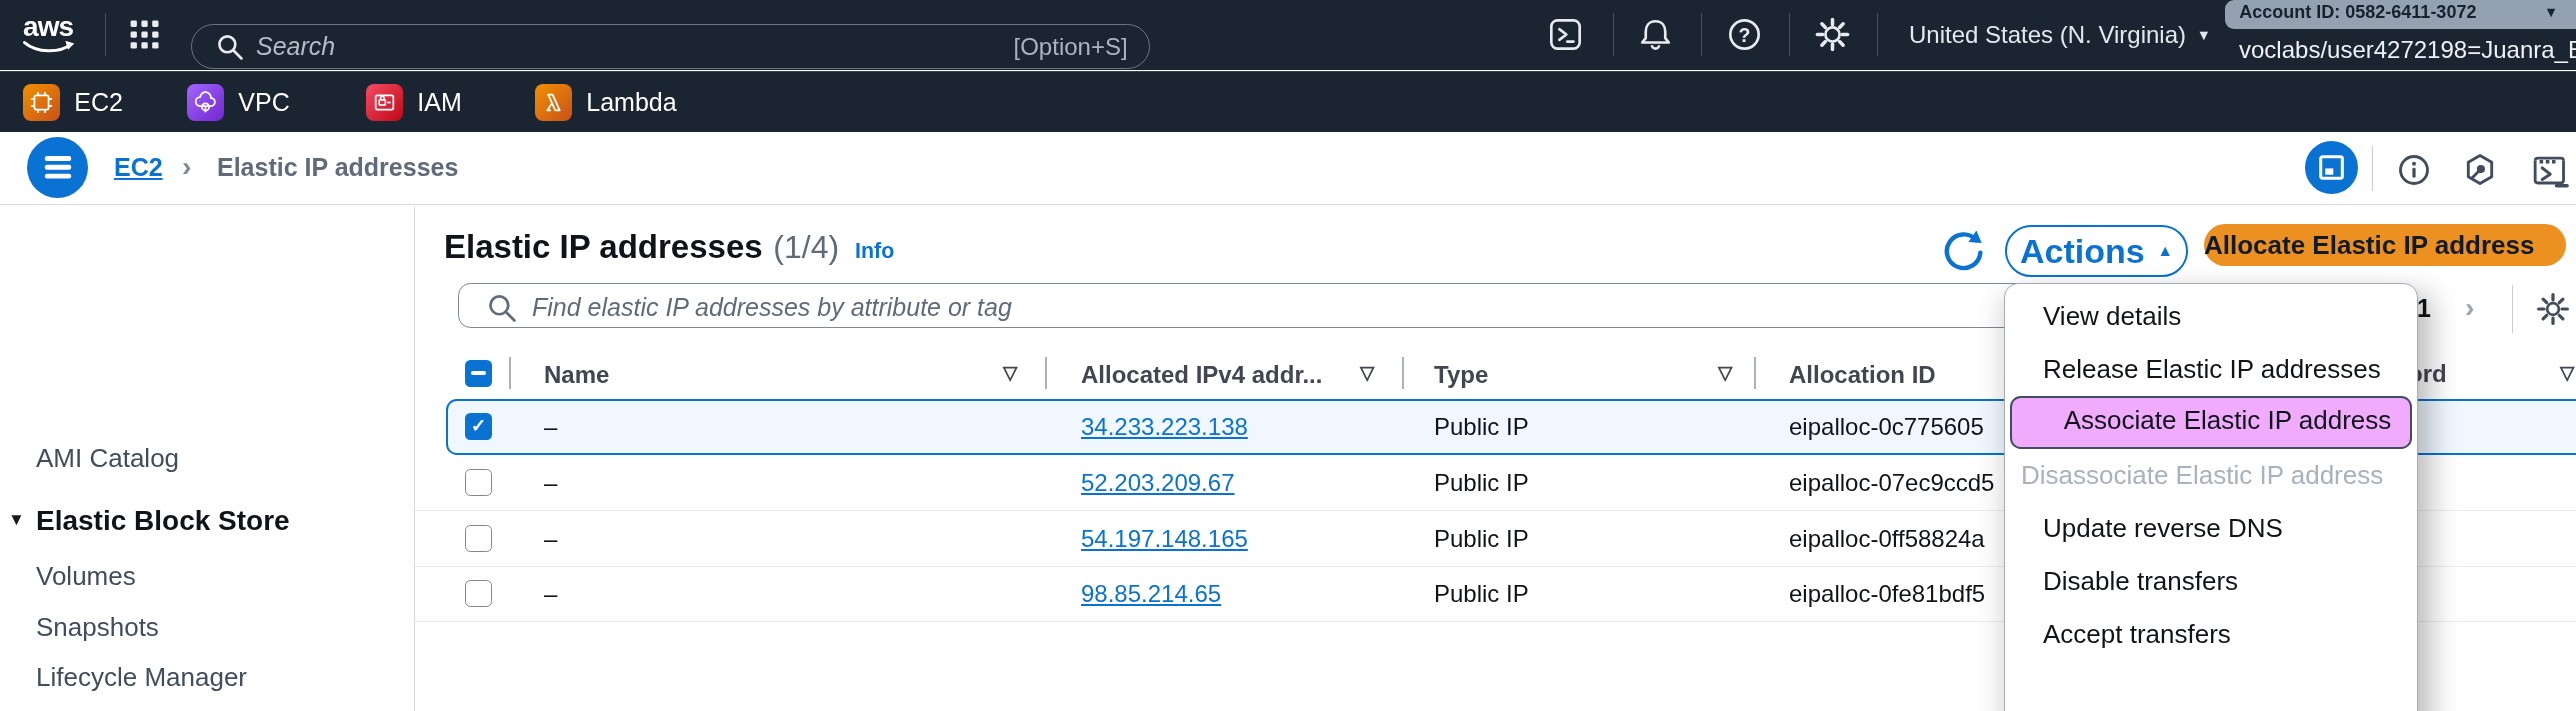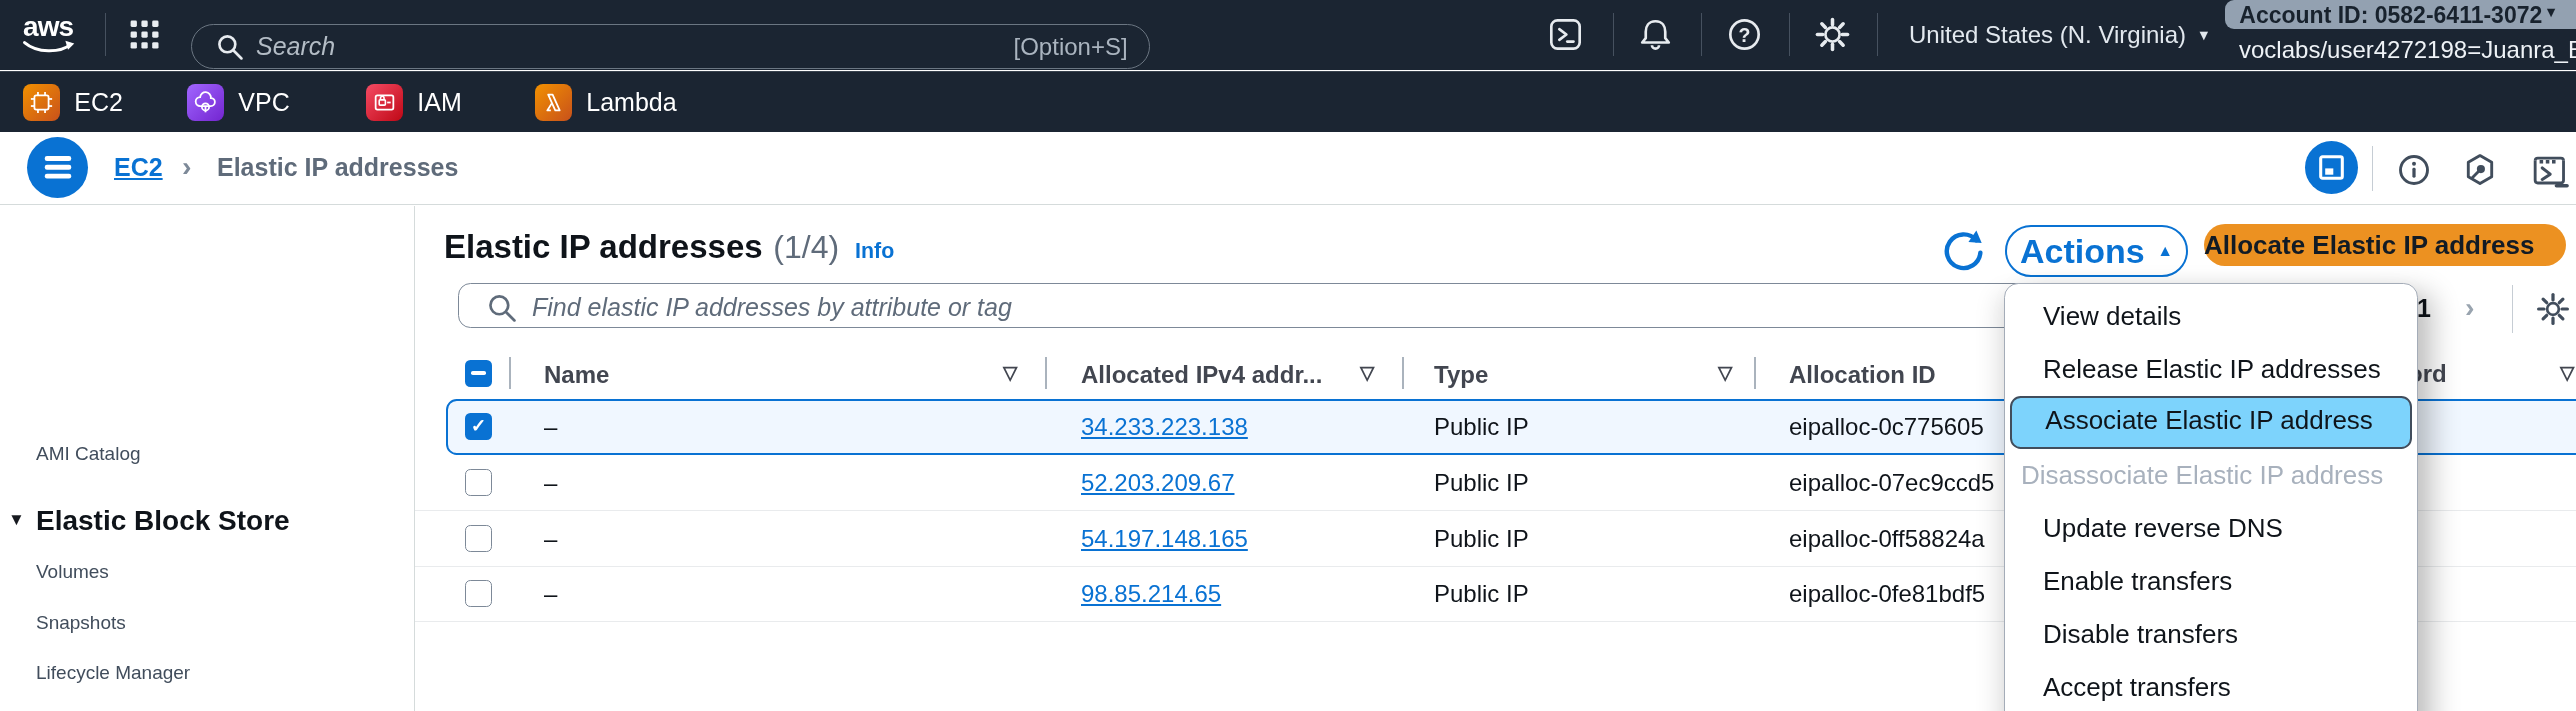--- a/index.html
+++ b/index.html
@@ -14,21 +14,21 @@
   .aws-logo .txt{color:#fff;font-weight:700;font-size:28px;letter-spacing:-0.9px;}
   .search-pill{position:absolute;left:191px;top:11.6px;width:959px;height:45px;border:1.8px solid #6b7682;
        border-radius:24px;background:#1b2532;box-sizing:border-box;margin-top:12px;}
   .search-pill input{position:absolute;left:62px;top:3.6px;width:695px;height:34px;border:0;outline:0;
        background:transparent;color:#e7ebef;font-size:25px;font-style:italic;font-family:inherit;}
   .search-pill input::placeholder{color:#b3bcc5;font-style:italic;}
   .search-short{position:absolute;right:21.4px;top:8px;color:#aab4bf;font-size:24px;}
   .tb-icon{position:absolute;top:15px;width:39px;height:39px;cursor:pointer;}
   .tb-txt{color:#e2e8ee;font-size:24px;line-height:70px;}
   .acct-hl{position:absolute;left:2225px;top:0;width:351px;height:28.5px;background:#93a1b1;border-radius:9px 0 0 9px;}
-  .acct-hl .t{position:absolute;left:14.3px;top:1.8px;font-size:23px;font-weight:700;color:#18222d;white-space:nowrap;}
+  .acct-hl .t{position:absolute;left:14.3px;top:1.8px;font-size:18px;font-weight:700;color:#18222d;white-space:nowrap;}
   .acct-hl .c{position:absolute;left:319px;top:3.6px;font-size:14.3px;color:#18222d;}
   .acct-user{position:absolute;left:2239px;top:36px;font-size:24px;color:#eef2f6;white-space:nowrap;}
 
   
   .favbar{position:absolute;left:0;top:71px;width:2576px;height:61px;background:#1b2532;border-top:1.8px solid #39434f;box-sizing:border-box;}
   .fav-item{position:absolute;top:10.7px;height:39px;display:flex;align-items:center;gap:14.3px;cursor:pointer;}
   .fav-ico{width:37px;height:37px;border-radius:8px;display:flex;align-items:center;justify-content:center;flex:0 0 auto;}
   .fav-lbl{color:#fff;font-size:25px;font-weight:500;}
 
   
@@ -36,21 +36,21 @@
   .blue-circle{position:absolute;border-radius:50%;background:#0972d3;display:flex;align-items:center;justify-content:center;cursor:pointer;}
   .crumb-link{position:absolute;left:114px;top:21.4px;color:#0972d3;font-size:25px;font-weight:700;text-decoration:underline;cursor:pointer;}
   .crumb-sep{position:absolute;left:182px;top:18px;color:#7d8998;font-size:28.5px;font-weight:700;}
   .crumb-cur{position:absolute;left:217px;top:21.4px;color:#5f6b7a;font-size:25px;font-weight:700;}
   .crumb-div{position:absolute;left:2372px;top:14.3px;width:0.9px;height:45px;background:#c6cdd4;}
   .cr-icon{position:absolute;top:19.6px;width:36px;height:36px;cursor:pointer;}
 
   
   .sidebar{position:absolute;left:0;top:206px;width:414px;height:505px;background:#fff;}
   .side-border{position:absolute;left:414px;top:206px;width:0.9px;height:505px;background:#d5dbdb;}
-  .side-link{position:absolute;left:36px;color:#414d5c;font-size:19px;cursor:pointer;white-space:nowrap;}
+  .side-link{position:absolute;left:36px;color:#414d5c;font-size:26px;cursor:pointer;white-space:nowrap;}
   .side-head{position:absolute;left:36px;color:#0f141a;font-size:28px;font-weight:700;cursor:pointer;white-space:nowrap;}
   .side-tri{position:absolute;left:8px;color:#16191f;font-size:17px;}
 
   
   .h1row{position:absolute;left:444px;top:228px;display:flex;align-items:baseline;}
   .h1{font-size:33px;font-weight:700;color:#0f141a;}
   .h1count{font-size:32px;font-weight:400;color:#5f6b7a;margin-left:10.7px;}
   .h1info{font-size:21.4px;font-weight:700;color:#0972d3;margin-left:16px;cursor:pointer;}
   .btn-actions{position:absolute;left:2005px;top:225px;width:183px;height:52px;border:2.7px solid #0972d3;border-radius:27px;
        background:#fff;box-sizing:border-box;display:flex;align-items:center;justify-content:center;gap:12.5px;cursor:pointer;}
@@ -86,22 +86,22 @@
   .sel-box{position:absolute;left:446px;top:399px;width:2145px;height:56px;background:#f0f7ff;
        border:2.7px solid #0972d3;border-radius:10.7px;box-sizing:border-box;}
   .cell{position:absolute;font-size:24px;color:#0f141a;white-space:nowrap;}
   .cell.link{color:#0972d3;text-decoration:underline;cursor:pointer;}
 
   
   .dropdown{position:absolute;left:2004px;top:283px;width:414px;height:464px;background:#fff;
        border:1.8px solid #a4acb8;border-radius:14.3px;box-sizing:border-box;padding-top:6.2px;z-index:40;
        box-shadow:16px 9px 27px rgba(0,0,0,.22), -7.1px 9px 23px rgba(0,0,0,.10);}
   .mi{height:53px;line-height:53px;padding-left:38px;font-size:26px;color:#0f141a;cursor:pointer;white-space:nowrap;}
-  .mi.focus{box-sizing:border-box;border:2.7px solid #414d5c;border-radius:10.7px;background:#7dd3fc;
-       margin:0 5.3px;padding-left:33px;line-height:45px;}
+  .mi.focus{box-sizing:border-box;border:2.7px solid #414d5c;border-radius:10.7px;background:#f0abfc;
+       margin:0 5.3px;padding-left:33px;line-height:45px;text-align:center;}
   .mi.disabled{color:#a8b1bd;cursor:default;padding-left:16px;}
 
   .ord-part{position:absolute;left:2408px;top:360px;font-size:24px;font-weight:700;color:#424650;white-space:nowrap;}
   .ord-funnel{position:absolute;left:2560px;top:362px;font-size:18.7px;font-weight:700;color:#424650;}
 </style>
 </head>
 <body>
 
 <div class="topbar">
   <div class="aws-logo">
@@ -397,17 +397,16 @@
   <span class="cell" style="left:1019px;top:14.3px">Public IP</span>
   <span class="cell" style="left:1374px;top:14.3px">eipalloc-0fe81bdf5</span>
 </div>
 
 <div class="dropdown">
   <div class="mi">View details</div>
   <div class="mi">Release Elastic IP addresses</div>
   <div class="mi focus">Associate Elastic IP address</div>
   <div class="mi disabled">Disassociate Elastic IP address</div>
   <div class="mi">Update reverse DNS</div>
-  <div class="mi">Enable transfers</div>
   <div class="mi">Disable transfers</div>
   <div class="mi">Accept transfers</div>
 </div>
 
 
 </body></html>

